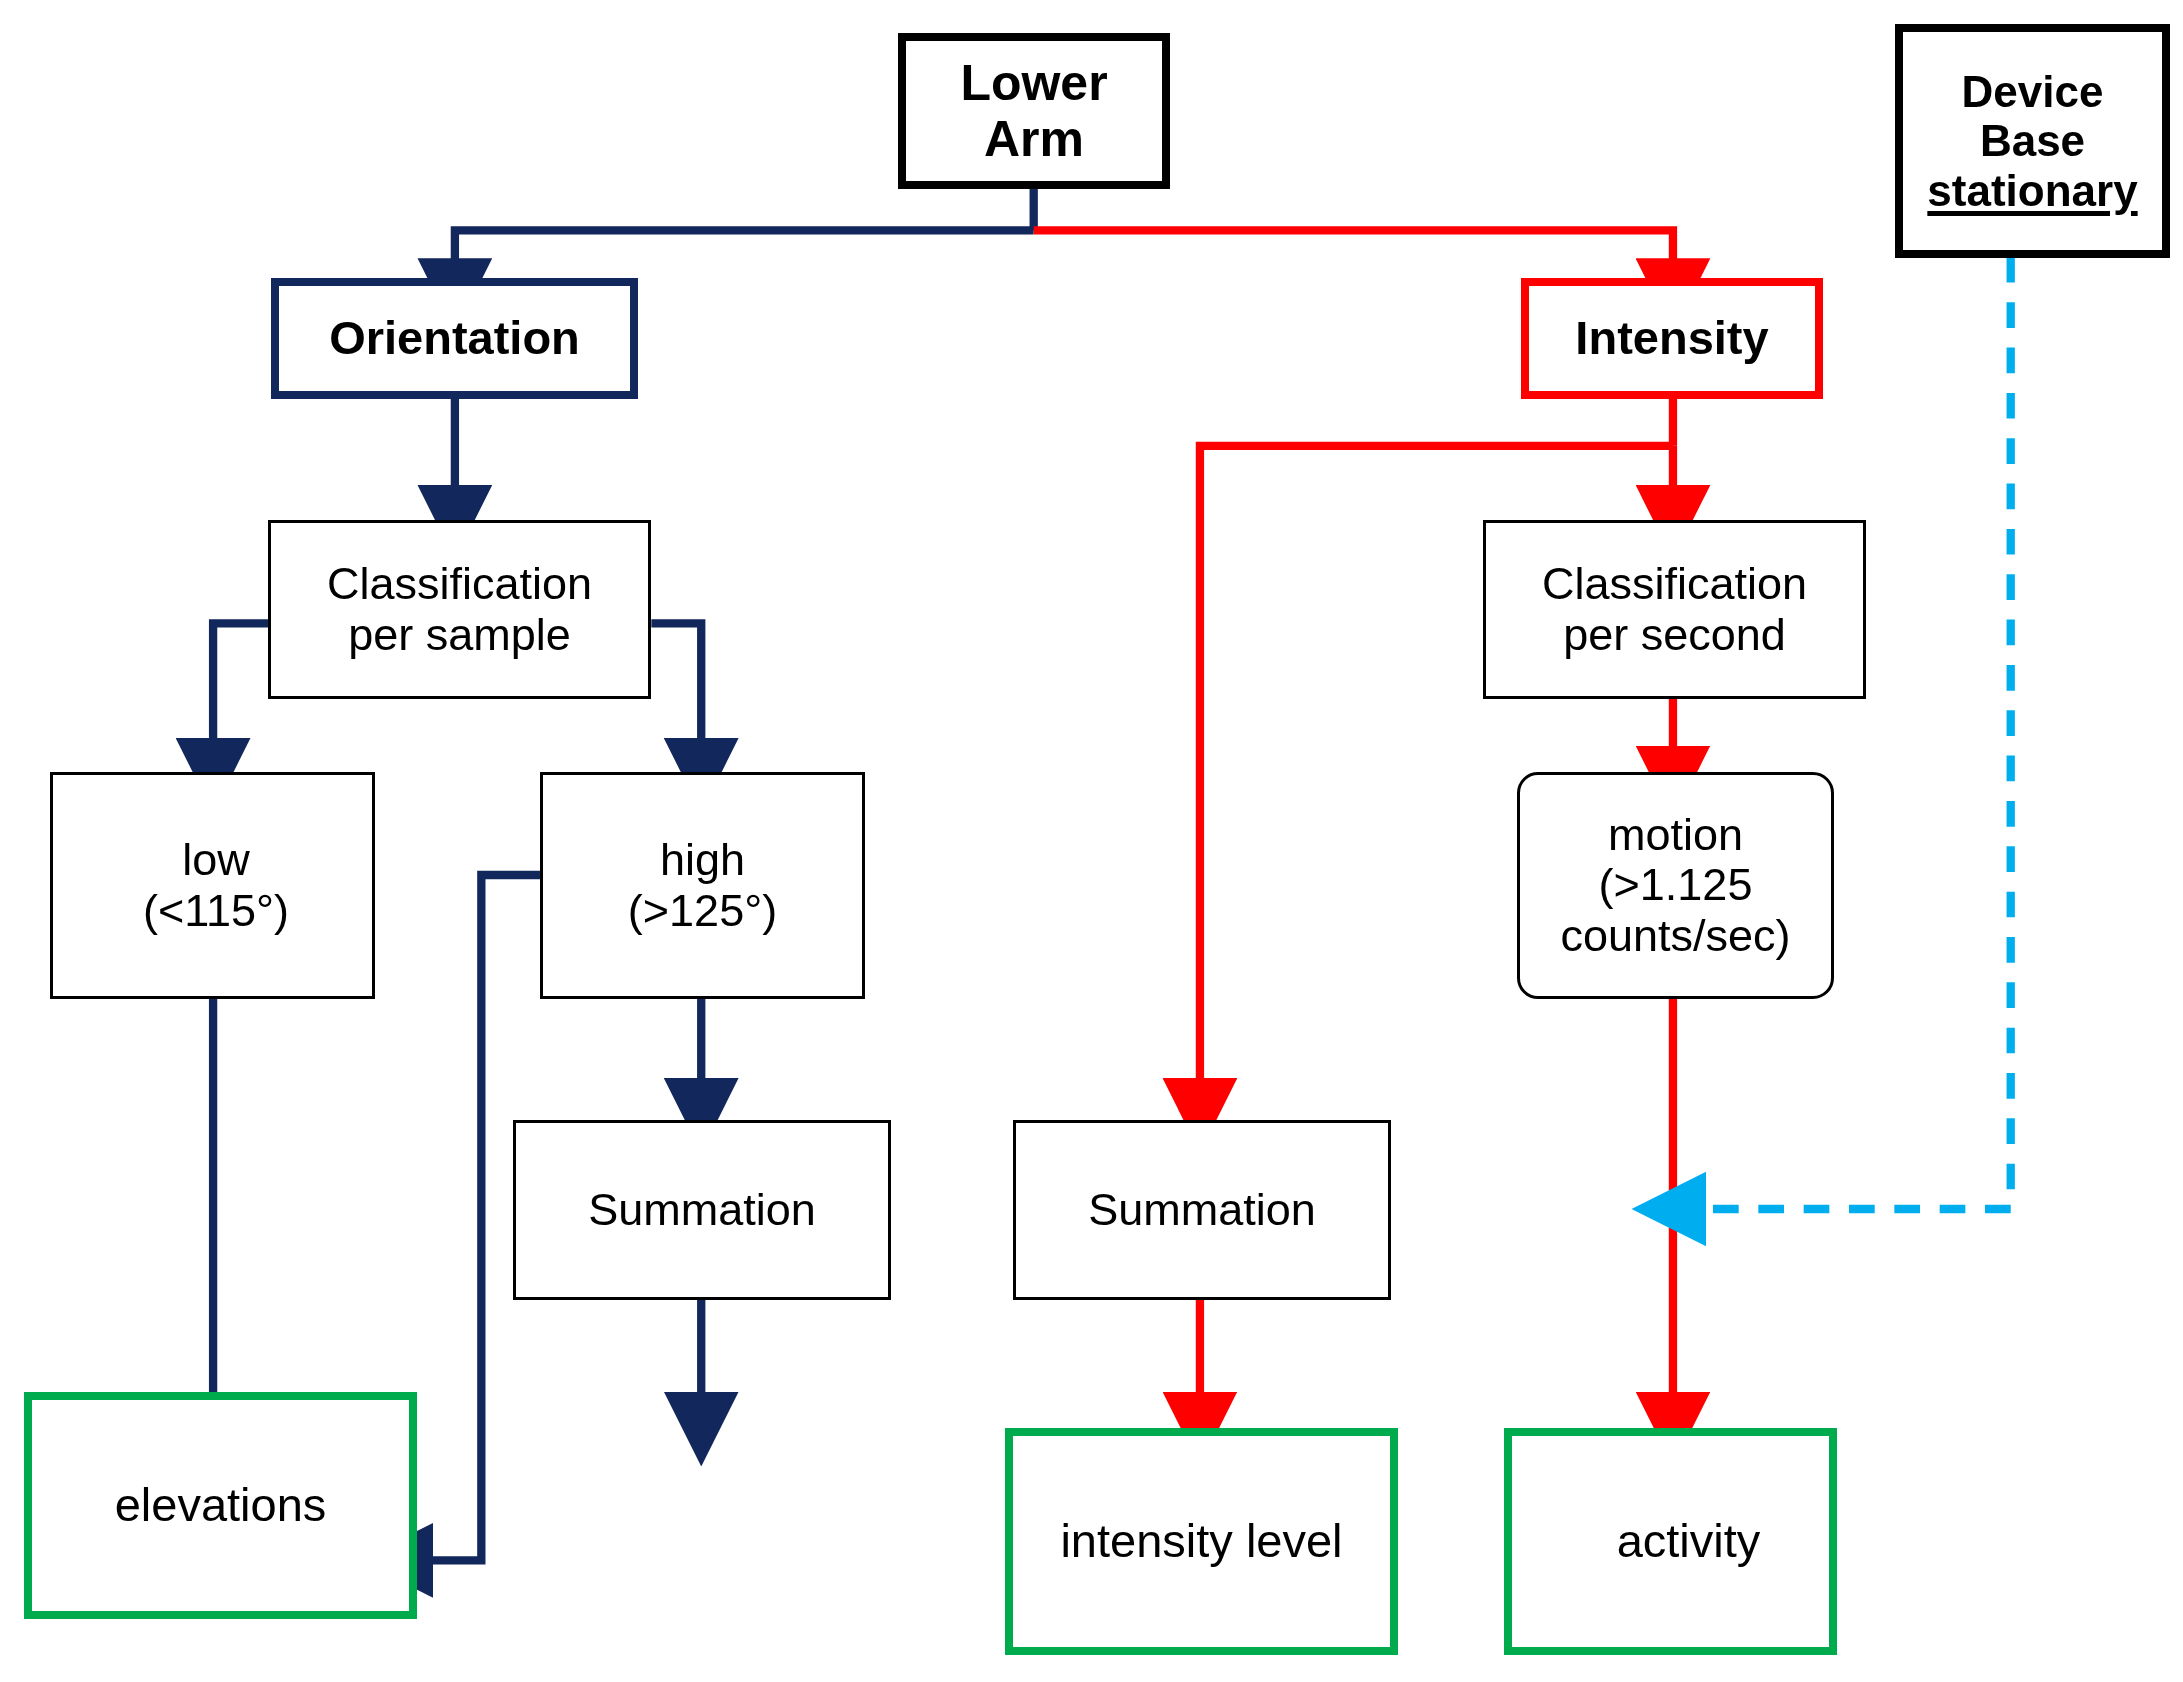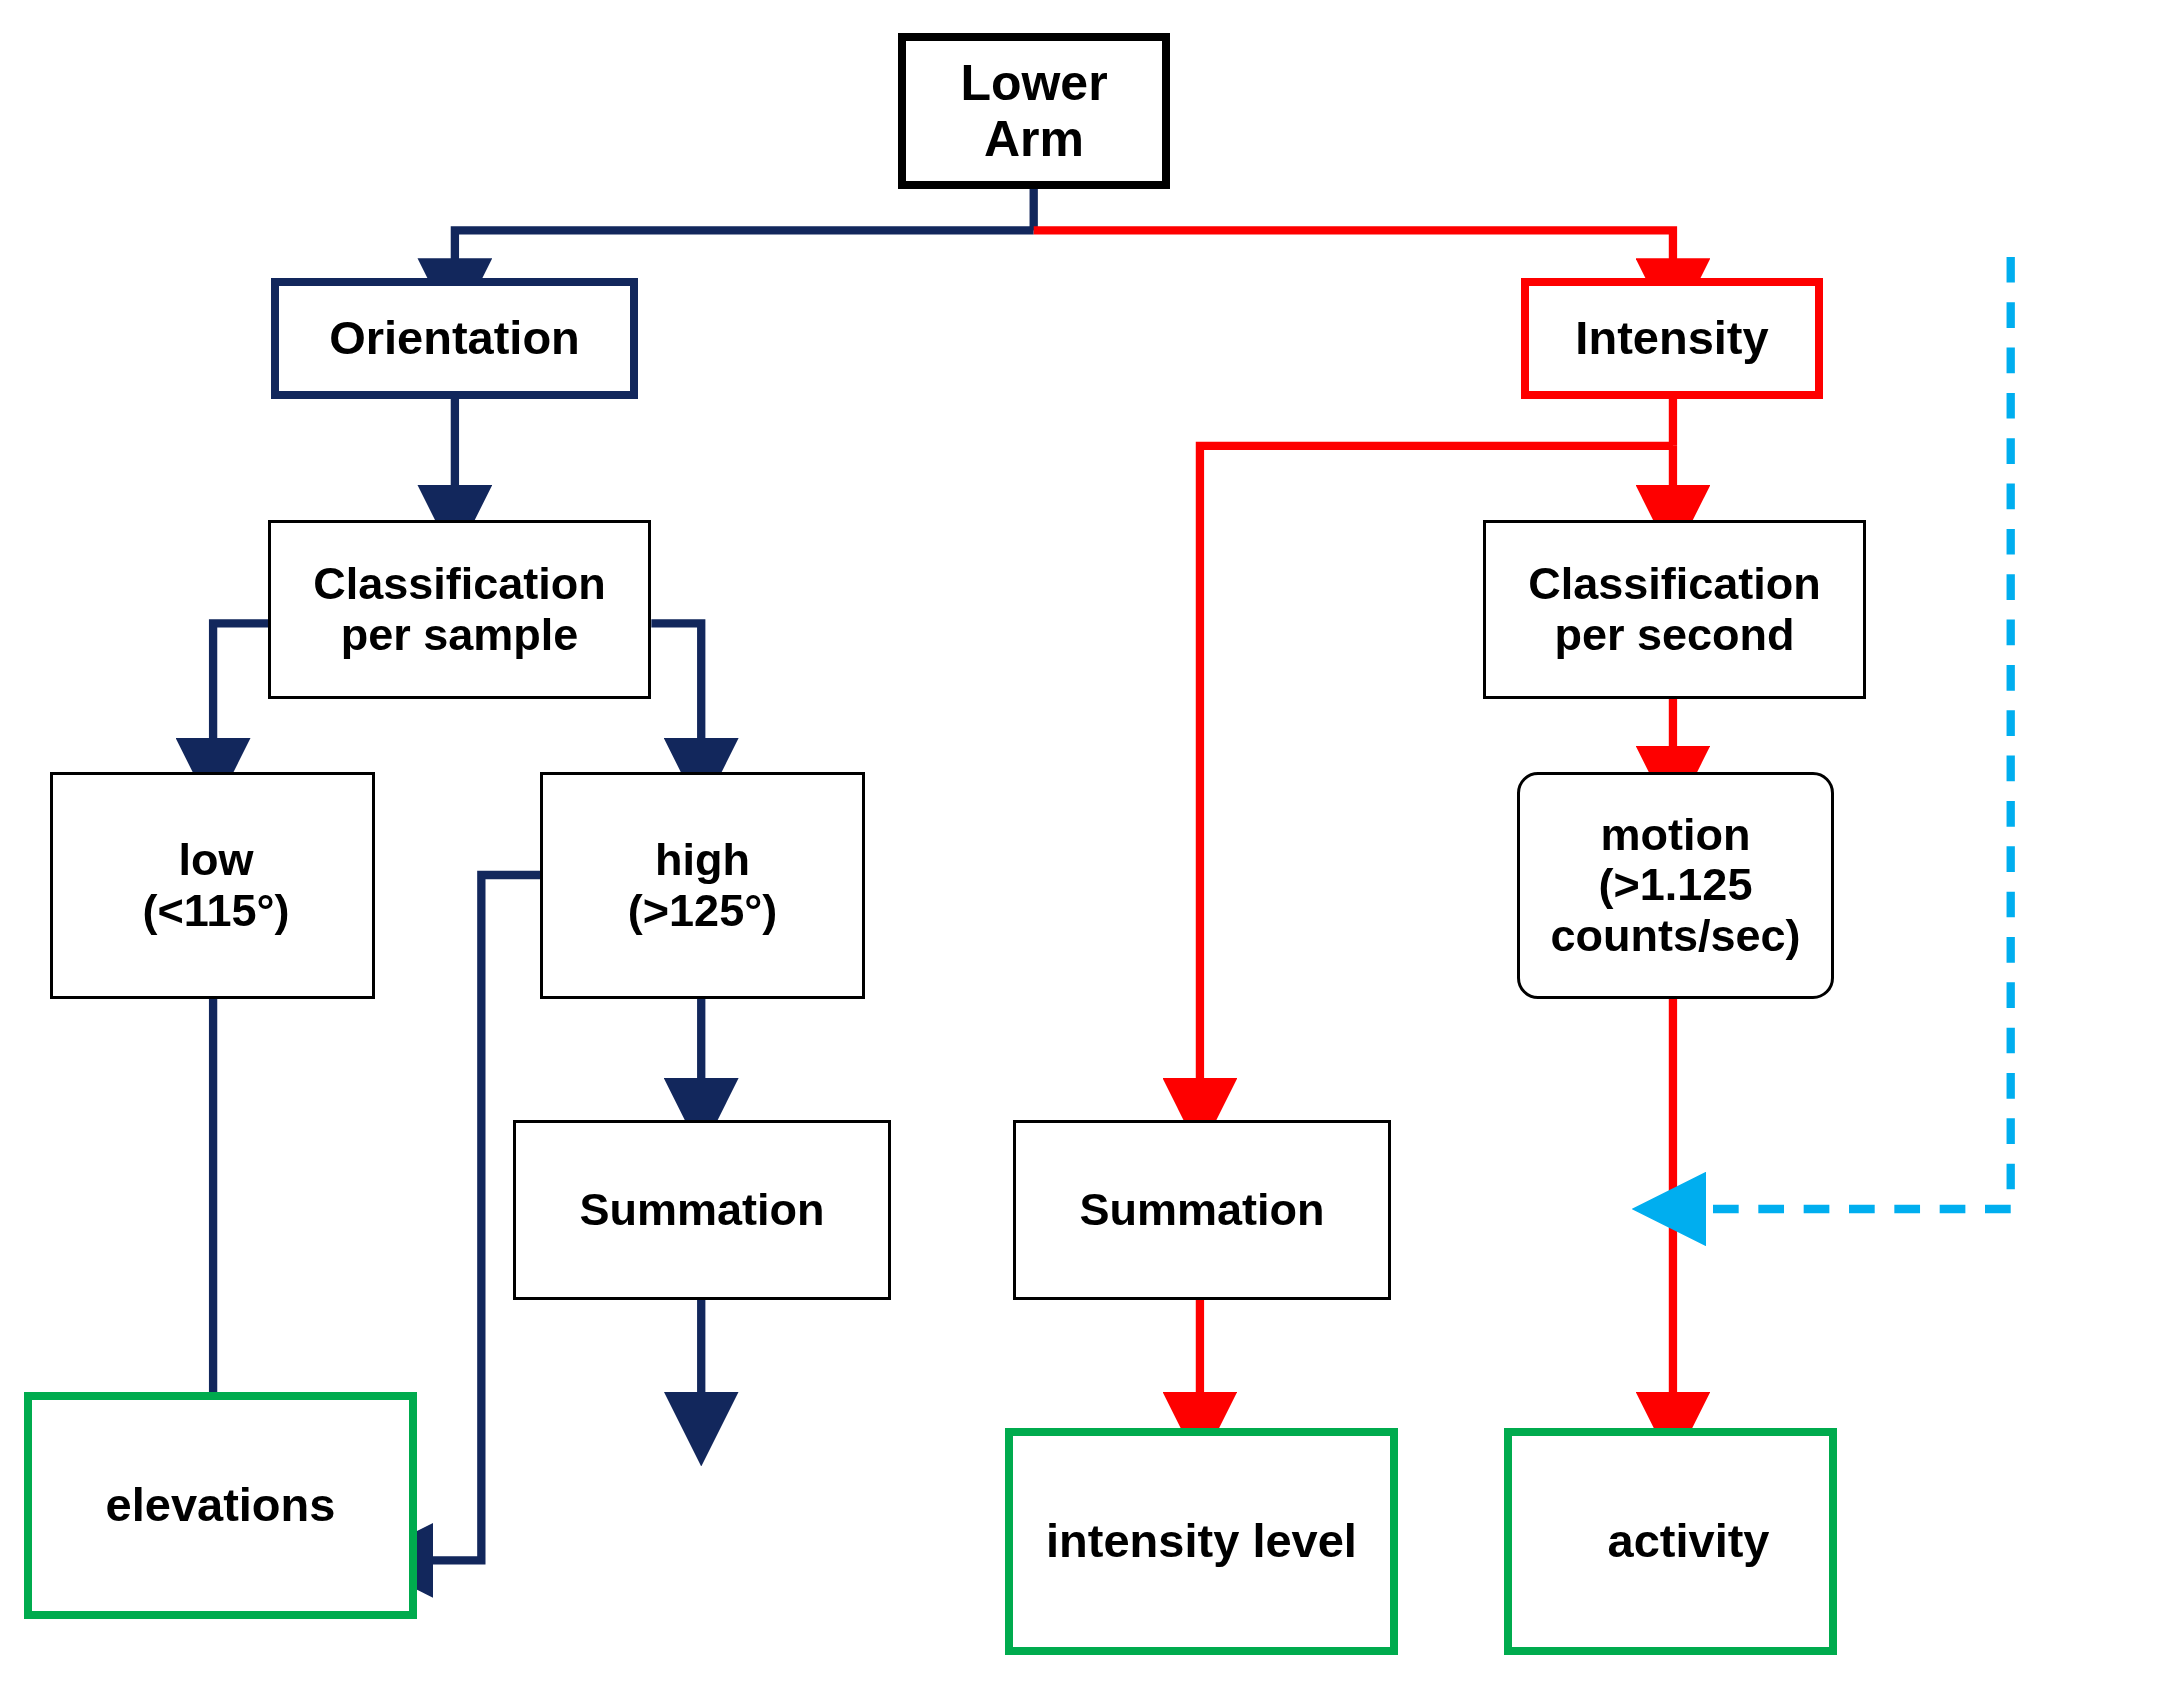--- a/index.html
+++ b/index.html
@@ -28,21 +28,21 @@
     background: #ffffff;
     display: flex;
     align-items: center;
     justify-content: center;
     text-align: center;
     color: #000000;
     line-height: 1.12;
     white-space: pre-line;
   }
   .bold    { font-weight: bold; }
-  .normal  { font-weight: bold; }
+  .normal  { font-weight: normal; }
 
   .b-black  { border: 8.3px solid #000000; }
   .b-thin   { border: 3.8px solid #000000; }
   .b-navy   { border: 8.3px solid #12275c; }
   .b-red    { border: 8.3px solid #fe0000; }
   .b-green  { border: 8.3px solid #00ab4e; }
 
   .u { text-decoration: underline; text-decoration-thickness: 4.5px; text-underline-offset: 4.5px; }
 </style>
 </head>
@@ -94,20 +94,25 @@
     <path d="M2214,1320 L2214,1855" fill="none" stroke="#fe0000" stroke-width="11" marker-end="url(#ar-red)"></path>
 
     <path d="M1588,1718 L1588,1855" fill="none" stroke="#fe0000" stroke-width="11" marker-end="url(#ar-red)"></path>
 
     <path d="M2661,340 L2661,1600 L2245,1600" fill="none" stroke="#00aeef" stroke-width="11" stroke-dasharray="34 26" marker-end="url(#ar-cyan)"></path>
   </svg>
 
   <div class="node b-black bold" style="left:898px; top:33px; width:272px; height:156px; font-size:50px;">Lower
 Arm</div>
 
+  <div class="node b-black bold" style="left:1895px; top:24px; width:275px; height:234px; font-size:44px; flex-direction:column; justify-content:center;">
+    <span>Device</span>
+    <span>Base</span>
+    <span class="u">stationary</span>
+  </div>
 
   <div class="node b-navy bold" style="left:271px; top:278px; width:367px; height:121px; font-size:47px;">Orientation</div>
 
   <div class="node b-red bold" style="left:1521px; top:278px; width:302px; height:121px; font-size:47px;">Intensity</div>
 
   <div class="node b-thin normal" style="left:268px; top:520px; width:383px; height:179px; font-size:45px;">Classification
 per sample</div>
 
   <div class="node b-thin normal" style="left:1483px; top:520px; width:383px; height:179px; font-size:45px;">Classification
 per second</div>

